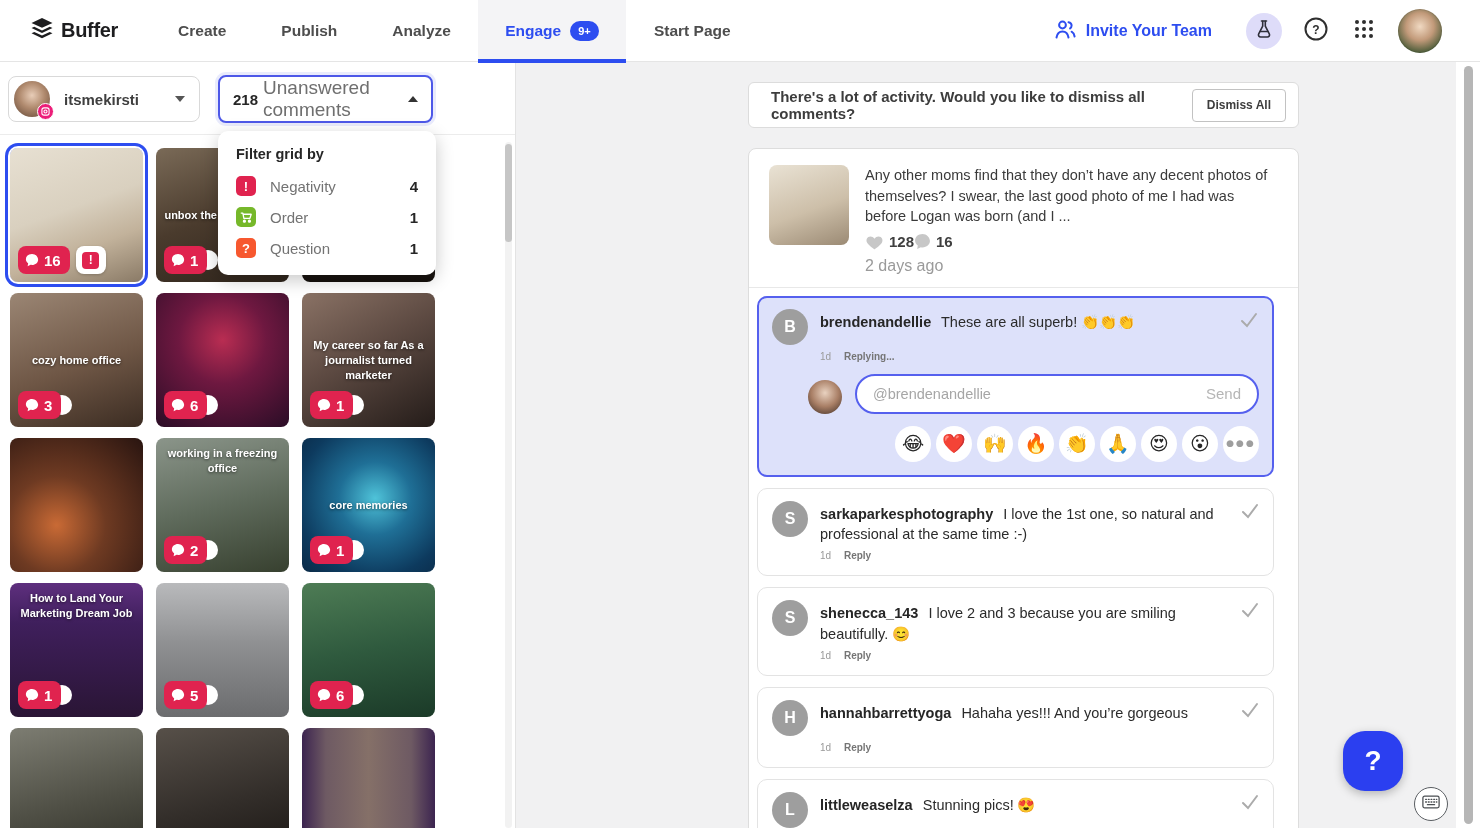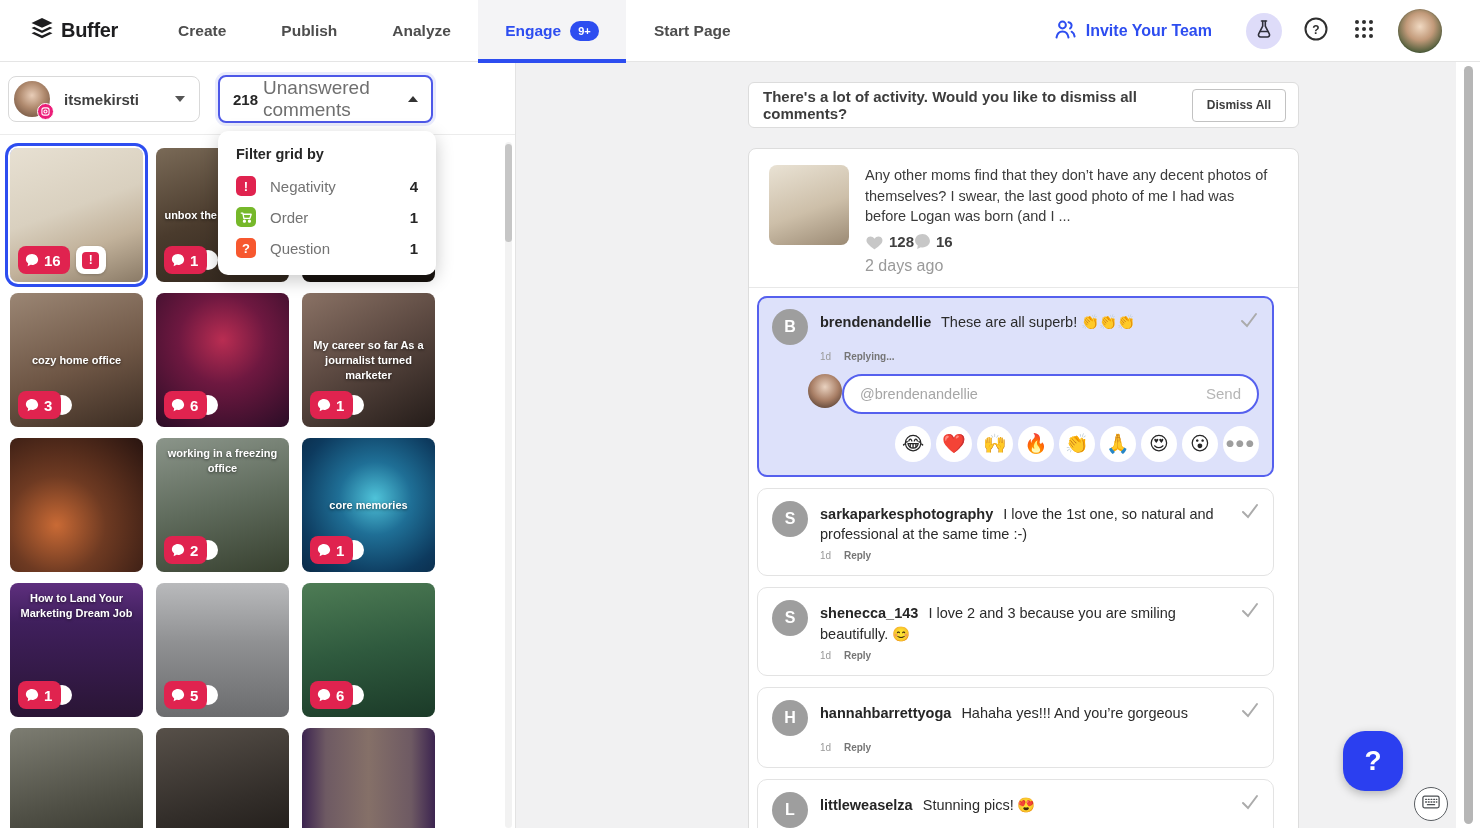--- a/index.html
+++ b/index.html
@@ -93,21 +93,21 @@
   .f-count { font-size:15px; font-weight:bold; color:#262626; }
 
   
   .main { flex:1; background:#f1f1f2; position:relative; overflow:hidden; }
   .main-scrollzone { position:absolute; right:0; top:0; bottom:0; width:24px; background:#fff; }
   .main-scroll-thumb { position:absolute; right:7px; top:4px; bottom:4px; width:9px;
     background:#b6b6b6; border-radius:5px; }
 
   .banner { position:absolute; left:232px; top:20px; width:551px; height:46px; background:#fff;
     border:1px solid #dcdcdc; border-radius:6px; display:flex; align-items:center; padding:0 12px 0 14px; }
-  .banner-text { flex:1; font-size:15px; font-weight:bold; color:#3d3d3d; }
+  .banner-text { flex:1; font-size:15px; font-weight:bold; color:#3d3d3d;margin-left:8px; }
   .dismiss-btn { height:33px; padding:0 14px; background:#fff; border:1px solid #c2c2c2;
     border-radius:4px; font-size:12px; font-weight:bold; color:#3d3d3d; cursor:pointer;
     font-family:"Liberation Sans",sans-serif; }
 
   .big-card { position:absolute; left:232px; top:86px; width:551px; height:1200px; background:#fff;
     border:1px solid #ddd; border-radius:8px; }
   .post { display:flex; gap:16px; padding:16px 20px 12px; }
   .post-thumb { width:80px; height:80px; border-radius:8px; flex:none; }
   .post-caption { font-size:14.5px; line-height:1.42; color:#3a3a3a; max-width:415px; }
   .post-stats { display:flex; align-items:center; margin-top:6px; }
@@ -121,21 +121,21 @@
   .comment-card.selected { background:#dde1fa; border:2px solid #5560ee; padding:11px 13px 13px; }
   .c-row { display:flex; gap:12px; }
   .c-avatar { width:36px; height:36px; border-radius:50%; background:#9e9e9e; color:#fff;
     font-size:16px; font-weight:bold; display:flex; align-items:center; justify-content:center; flex:none; }
   .c-body { padding-right:36px; font-size:14.5px; line-height:1.4; padding-top:3px; }
   .c-user { font-weight:bold; color:#262626; margin-right:6px; }
   .c-text { color:#2b2b2b; }
   .c-check { position:absolute; right:14px; top:14px; }
   .c-meta { margin-left:48px; margin-top:6px; font-size:10px; color:#9a9a9a; }
   .c-action { margin-left:10px; font-weight:bold; color:#757575; cursor:pointer; }
-  .reply-row { margin-left:36px; margin-top:12px; display:flex; align-items:flex-start; gap:0; }
+  .reply-row { margin-left:36px; margin-top:12px; display:flex; align-items:flex-end; gap:13px; }
   .reply-avatar { width:34px; height:34px; border-radius:50%; flex:none; }
   .reply-input-wrap { flex:1; height:40px; border:2px solid #5560ee; border-radius:20px;
     background:#fff; display:flex; align-items:center; padding:0 16px; }
   .reply-input { flex:1; border:none; outline:none; font-size:14.5px;
     font-family:"Liberation Sans",sans-serif; color:#333; background:transparent; }
   .reply-input::placeholder { color:#a6a6a6; }
   .send-label { font-size:15px; color:#b5b5b5; cursor:pointer; }
   .emoji-row { margin-top:12px; display:flex; justify-content:flex-end; gap:5px; }
   .emoji-btn { width:36px; height:36px; border-radius:50%; background:#fff; display:flex;
     align-items:center; justify-content:center; font-size:19px; cursor:pointer; line-height:1;

